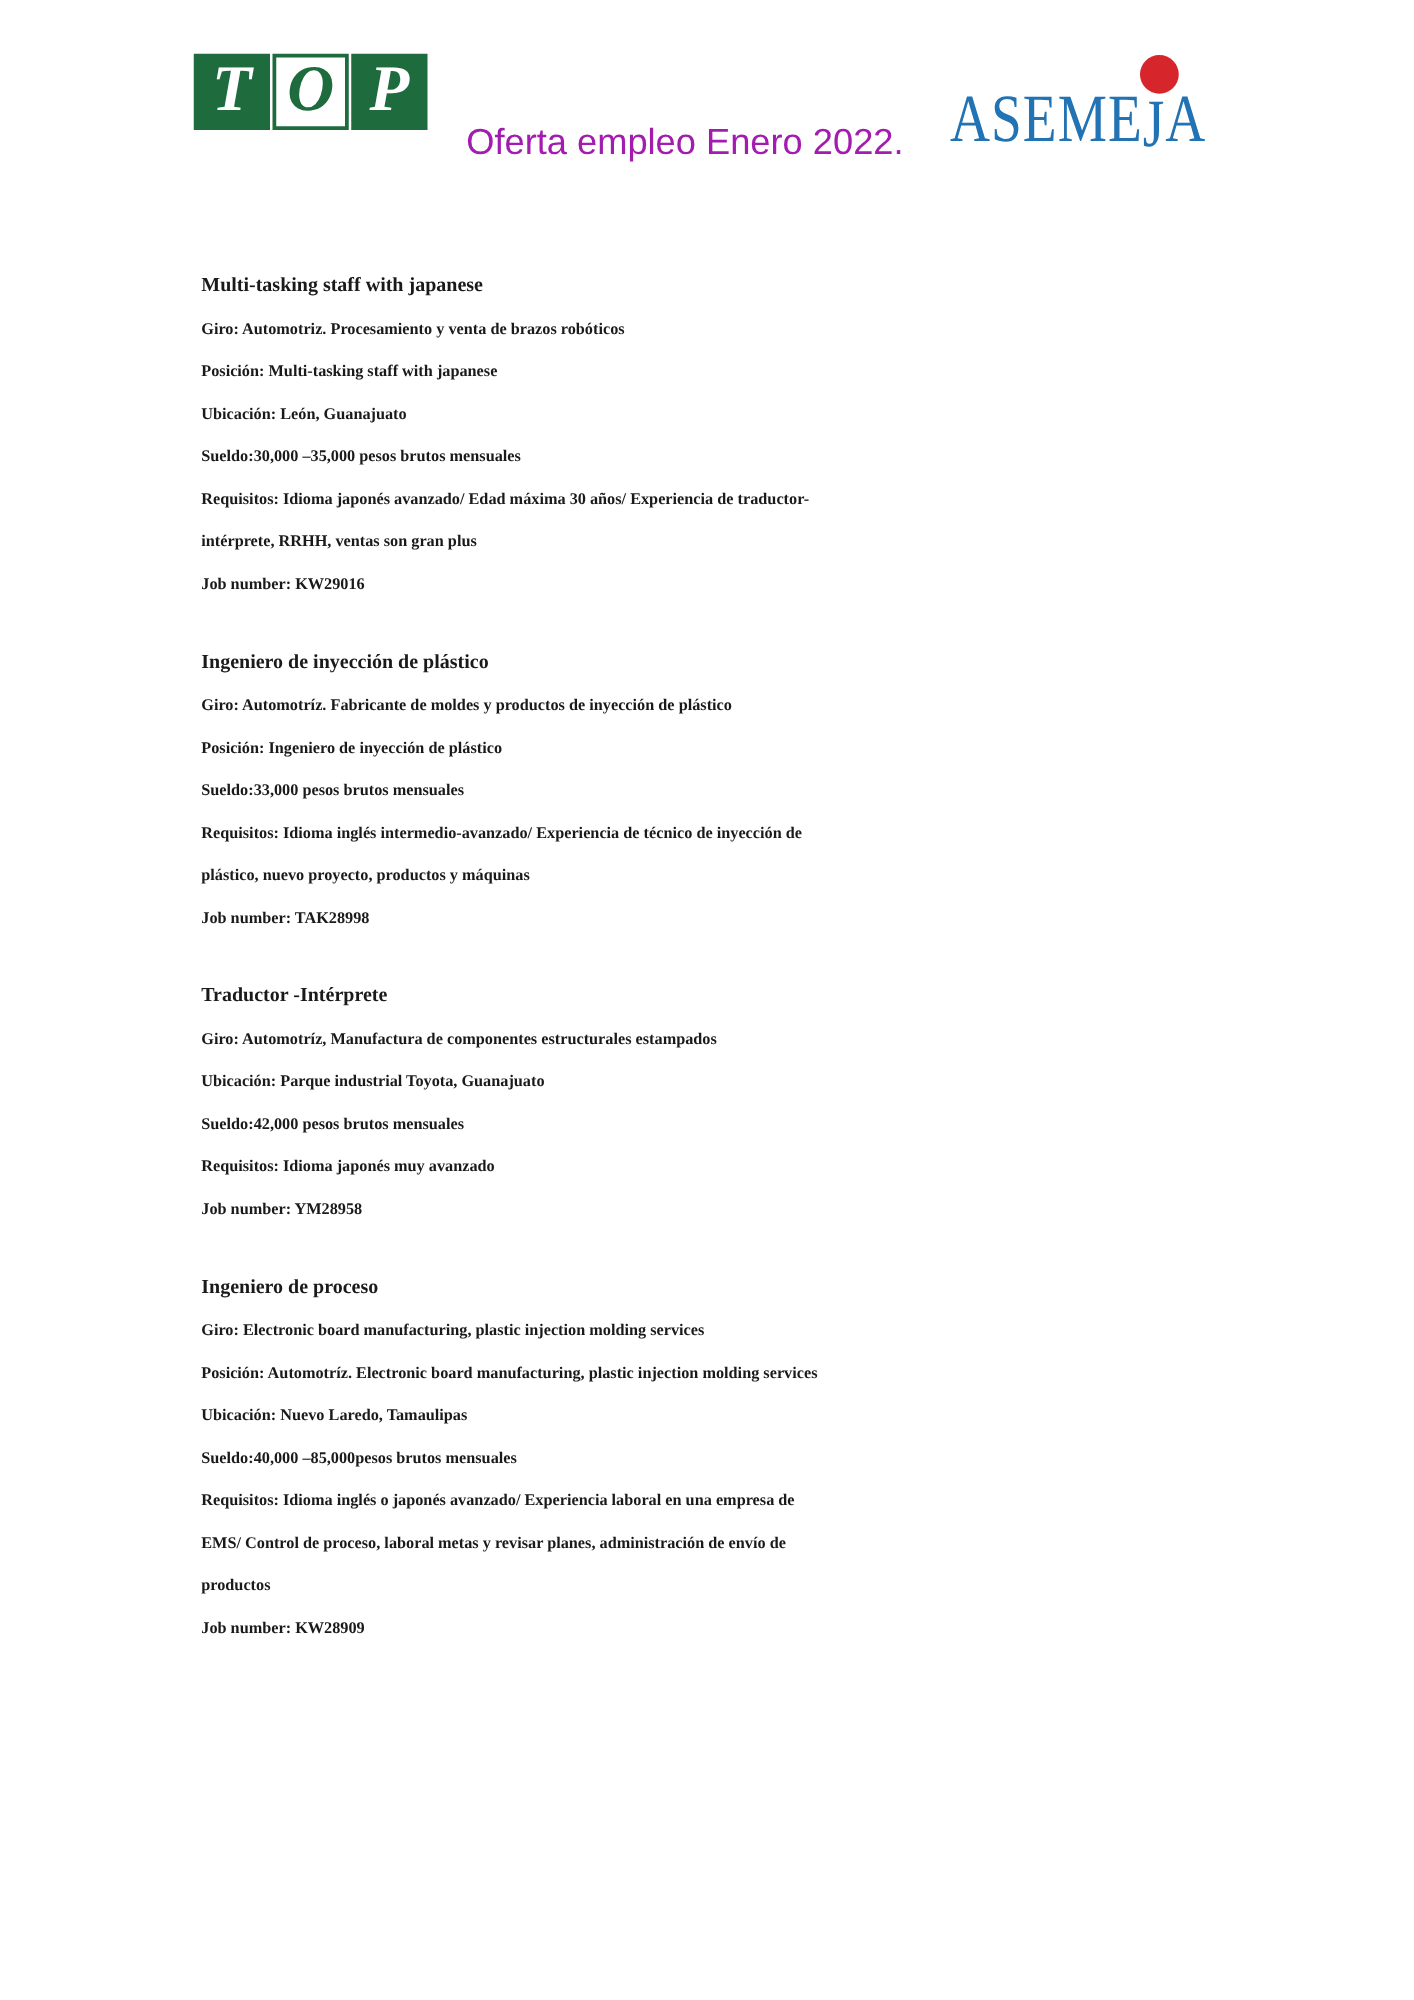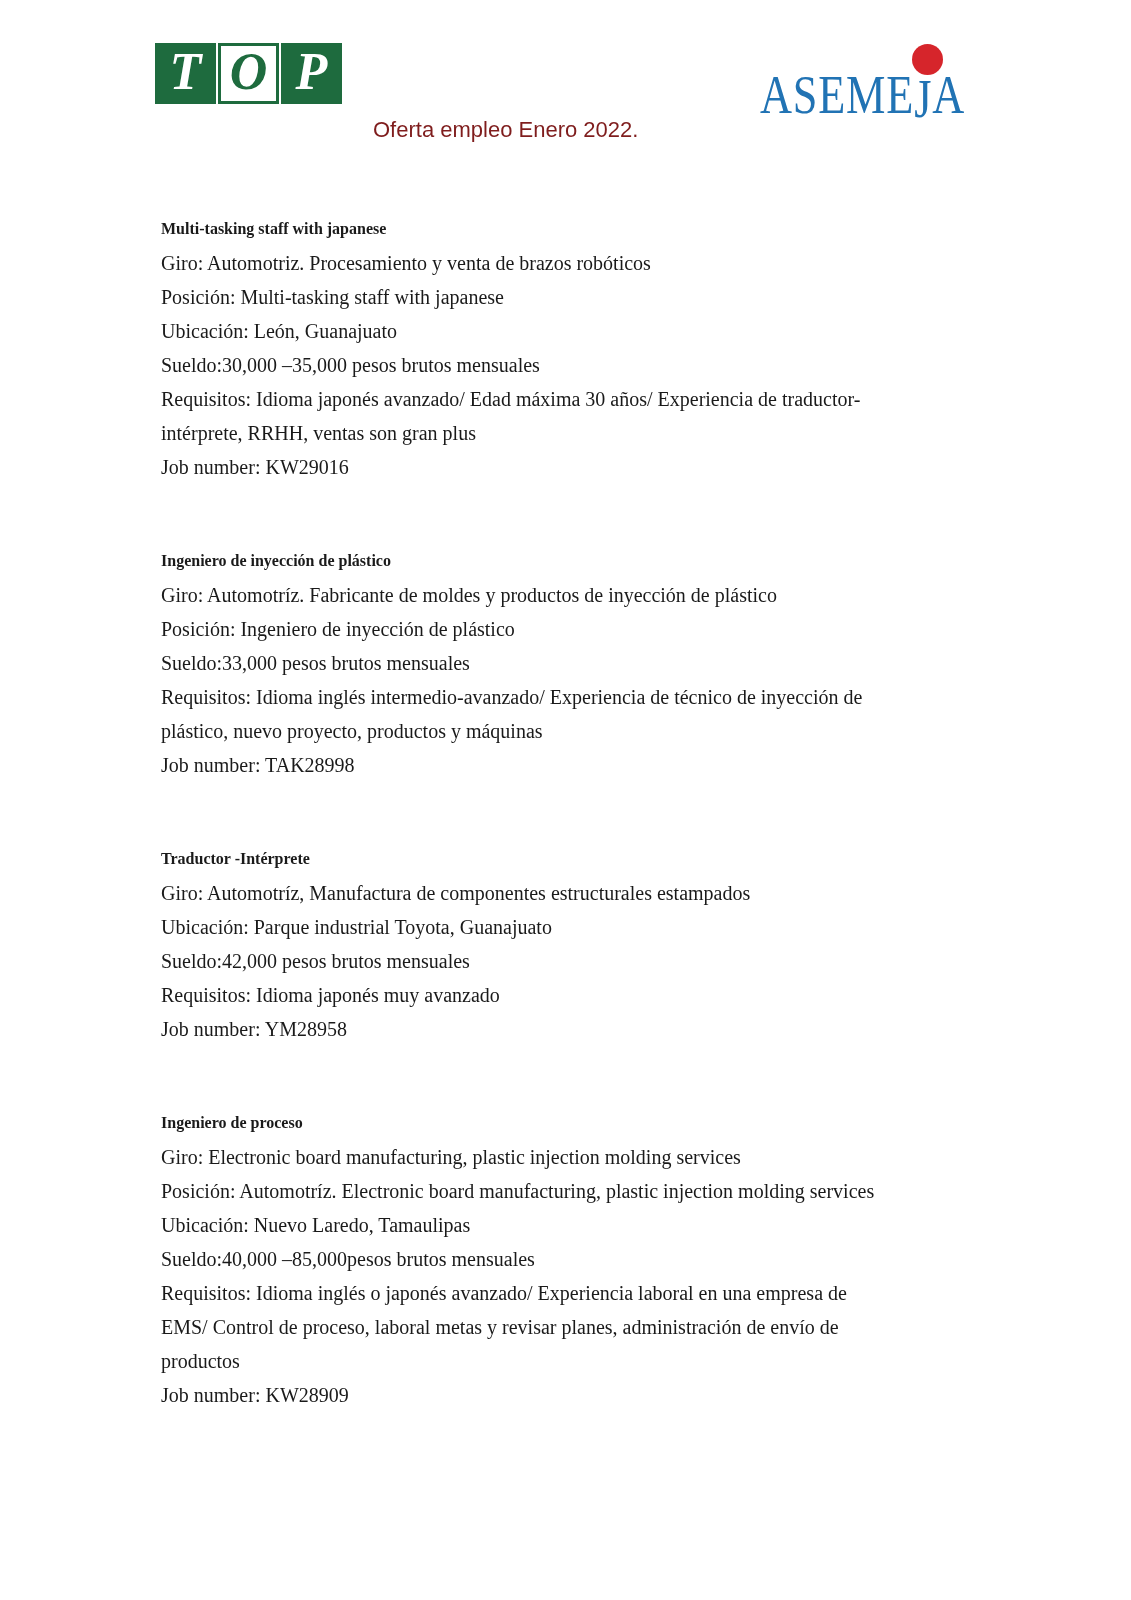--- a/index.html
+++ b/index.html
@@ -64,45 +64,46 @@
     width: 31px;
     height: 31px;
     border-radius: 50%;
     background: #d6252b;
   }
 
   
   .doc-title {
     position: absolute;
     left: 373px;
-    top: 113px;
+    top: 97px;
     font-family: "Liberation Sans", sans-serif;
-    font-size: 22px;
+    font-size: 29px;
     line-height: 34px;
-    color: #7f1d1d;
+    color: #a21caf;
   }
 
   
   .jobs {
     position: absolute;
     left: 161px;
     top: 212px;
     width: 830px;
   }
-  .job + .job { margin-top: 60px; }
+  .job + .job { margin-top: 29px; }
   .job-title {
     font-size: 16px;
     line-height: 34px;
     font-weight: bold;
     white-space: nowrap;
   }
   .job-line {
-    font-size: 20px;
+    font-size: 13px;
     line-height: 34px;
     white-space: nowrap;
+    font-weight: bold;
   }
 </style>
 </head>
 <body>
 
 <div class="page">
 
   <div class="top-logo">
     <span class="sq green">T</span>
     <span class="sq white">O</span>

